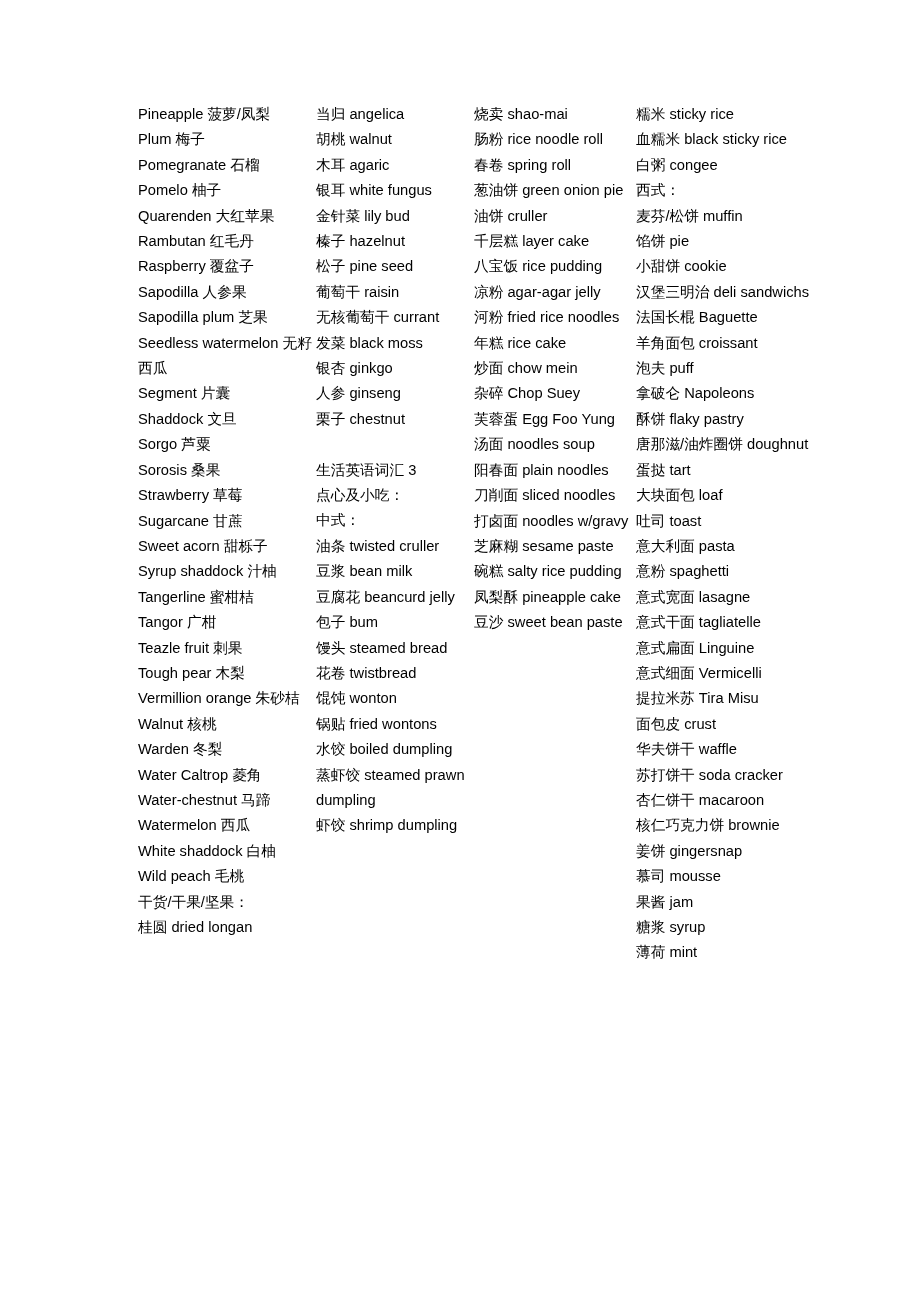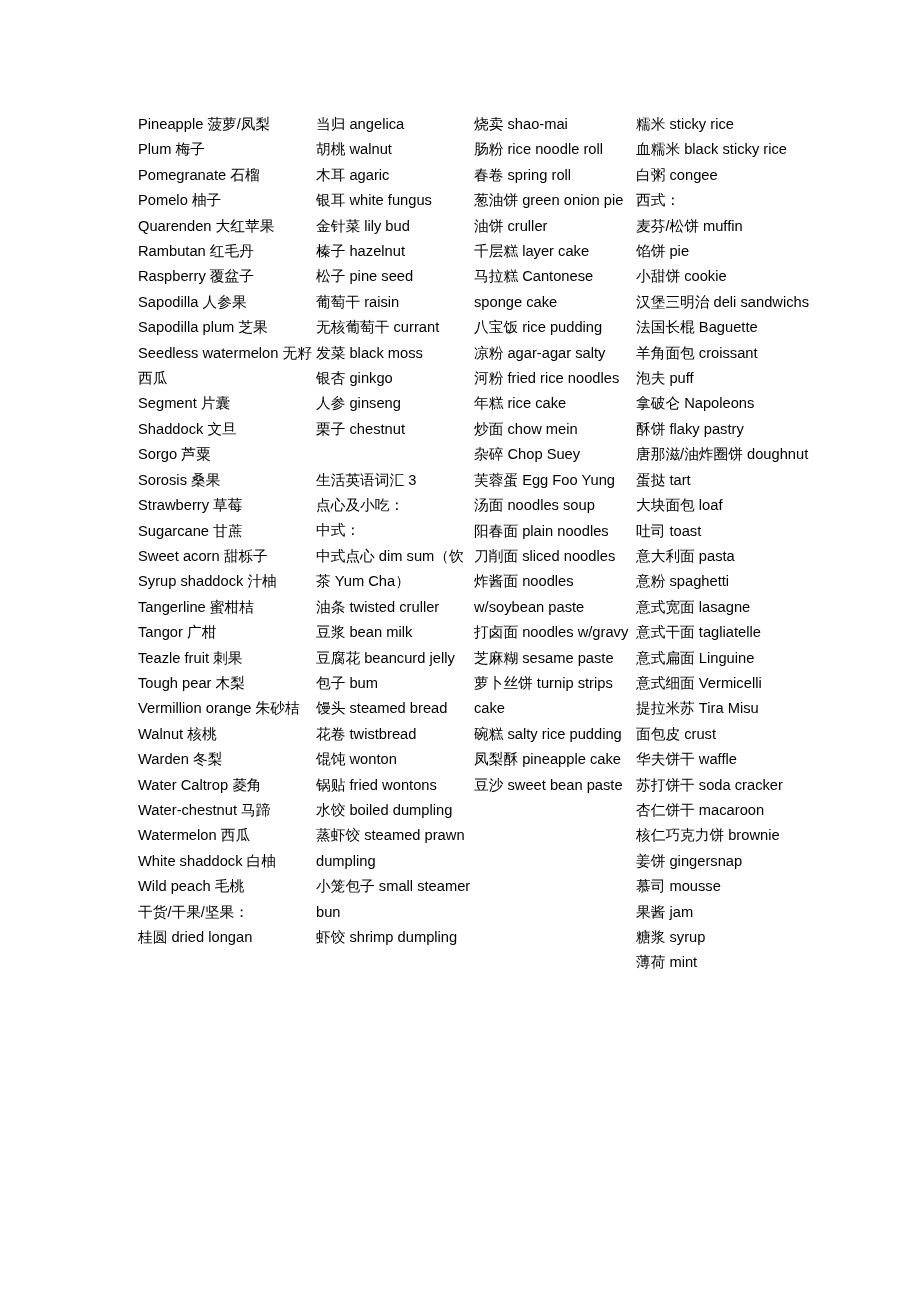--- a/index.html
+++ b/index.html
@@ -17,21 +17,21 @@
   }
   #page {
     position: relative;
     width: 920px;
     height: 1302px;
     background: #ffffff;
   }
   #columns {
     position: absolute;
     left: 138px;
-    top: 112px;
+    top: 102px;
     width: 700px;
     display: flex;
     flex-direction: row;
     align-items: flex-start;
   }
   .column {
     display: block;
   }
   .col-1 { width: 178px; }
   .col-2 { width: 158px; }
@@ -100,56 +100,51 @@
         <div class="entry">葡萄干 raisin</div>
         <div class="entry">无核葡萄干 currant</div>
         <div class="entry">发菜 black moss</div>
         <div class="entry">银杏 ginkgo</div>
         <div class="entry">人参 ginseng</div>
         <div class="entry">栗子 chestnut</div>
         <div class="entry blank">&nbsp;</div>
         <div class="entry">生活英语词汇 3</div>
         <div class="entry">点心及小吃：</div>
         <div class="entry">中式：</div>
-        <div class="entry">中式点心 dim sum（饮茶 Yum Cha）</div>
         <div class="entry">油条 twisted cruller</div>
         <div class="entry">豆浆 bean milk</div>
         <div class="entry">豆腐花 beancurd jelly</div>
         <div class="entry">包子 bum</div>
         <div class="entry">馒头 steamed bread</div>
         <div class="entry">花卷 twistbread</div>
         <div class="entry">馄饨 wonton</div>
         <div class="entry">锅贴 fried wontons</div>
         <div class="entry">水饺 boiled dumpling</div>
         <div class="entry">蒸虾饺 steamed prawn dumpling</div>
-        <div class="entry">小笼包子 small steamer bun</div>
         <div class="entry">虾饺 shrimp dumpling</div>
       </div>
     <div class="column col-3">
         <div class="entry">烧卖 shao-mai</div>
         <div class="entry">肠粉 rice noodle roll</div>
         <div class="entry">春卷 spring roll</div>
         <div class="entry">葱油饼 green onion pie</div>
         <div class="entry">油饼 cruller</div>
         <div class="entry">千层糕 layer cake</div>
-        <div class="entry">马拉糕 Cantonese sponge cake</div>
         <div class="entry">八宝饭 rice pudding</div>
-        <div class="entry">凉粉 agar-agar salty</div>
+        <div class="entry">凉粉 agar-agar jelly</div>
         <div class="entry">河粉 fried rice noodles</div>
         <div class="entry">年糕 rice cake</div>
         <div class="entry">炒面 chow mein</div>
         <div class="entry">杂碎 Chop Suey</div>
         <div class="entry">芙蓉蛋 Egg Foo Yung</div>
         <div class="entry">汤面 noodles soup</div>
         <div class="entry">阳春面 plain noodles</div>
         <div class="entry">刀削面 sliced noodles</div>
-        <div class="entry">炸酱面 noodles w/soybean paste</div>
         <div class="entry">打卤面 noodles w/gravy</div>
         <div class="entry">芝麻糊 sesame paste</div>
-        <div class="entry">萝卜丝饼 turnip strips cake</div>
         <div class="entry">碗糕 salty rice pudding</div>
         <div class="entry">凤梨酥 pineapple cake</div>
         <div class="entry">豆沙 sweet bean paste</div>
       </div>
     <div class="column col-4">
         <div class="entry">糯米 sticky rice</div>
         <div class="entry">血糯米 black sticky rice</div>
         <div class="entry">白粥 congee</div>
         <div class="entry">西式：</div>
         <div class="entry">麦芬/松饼 muffin</div>

